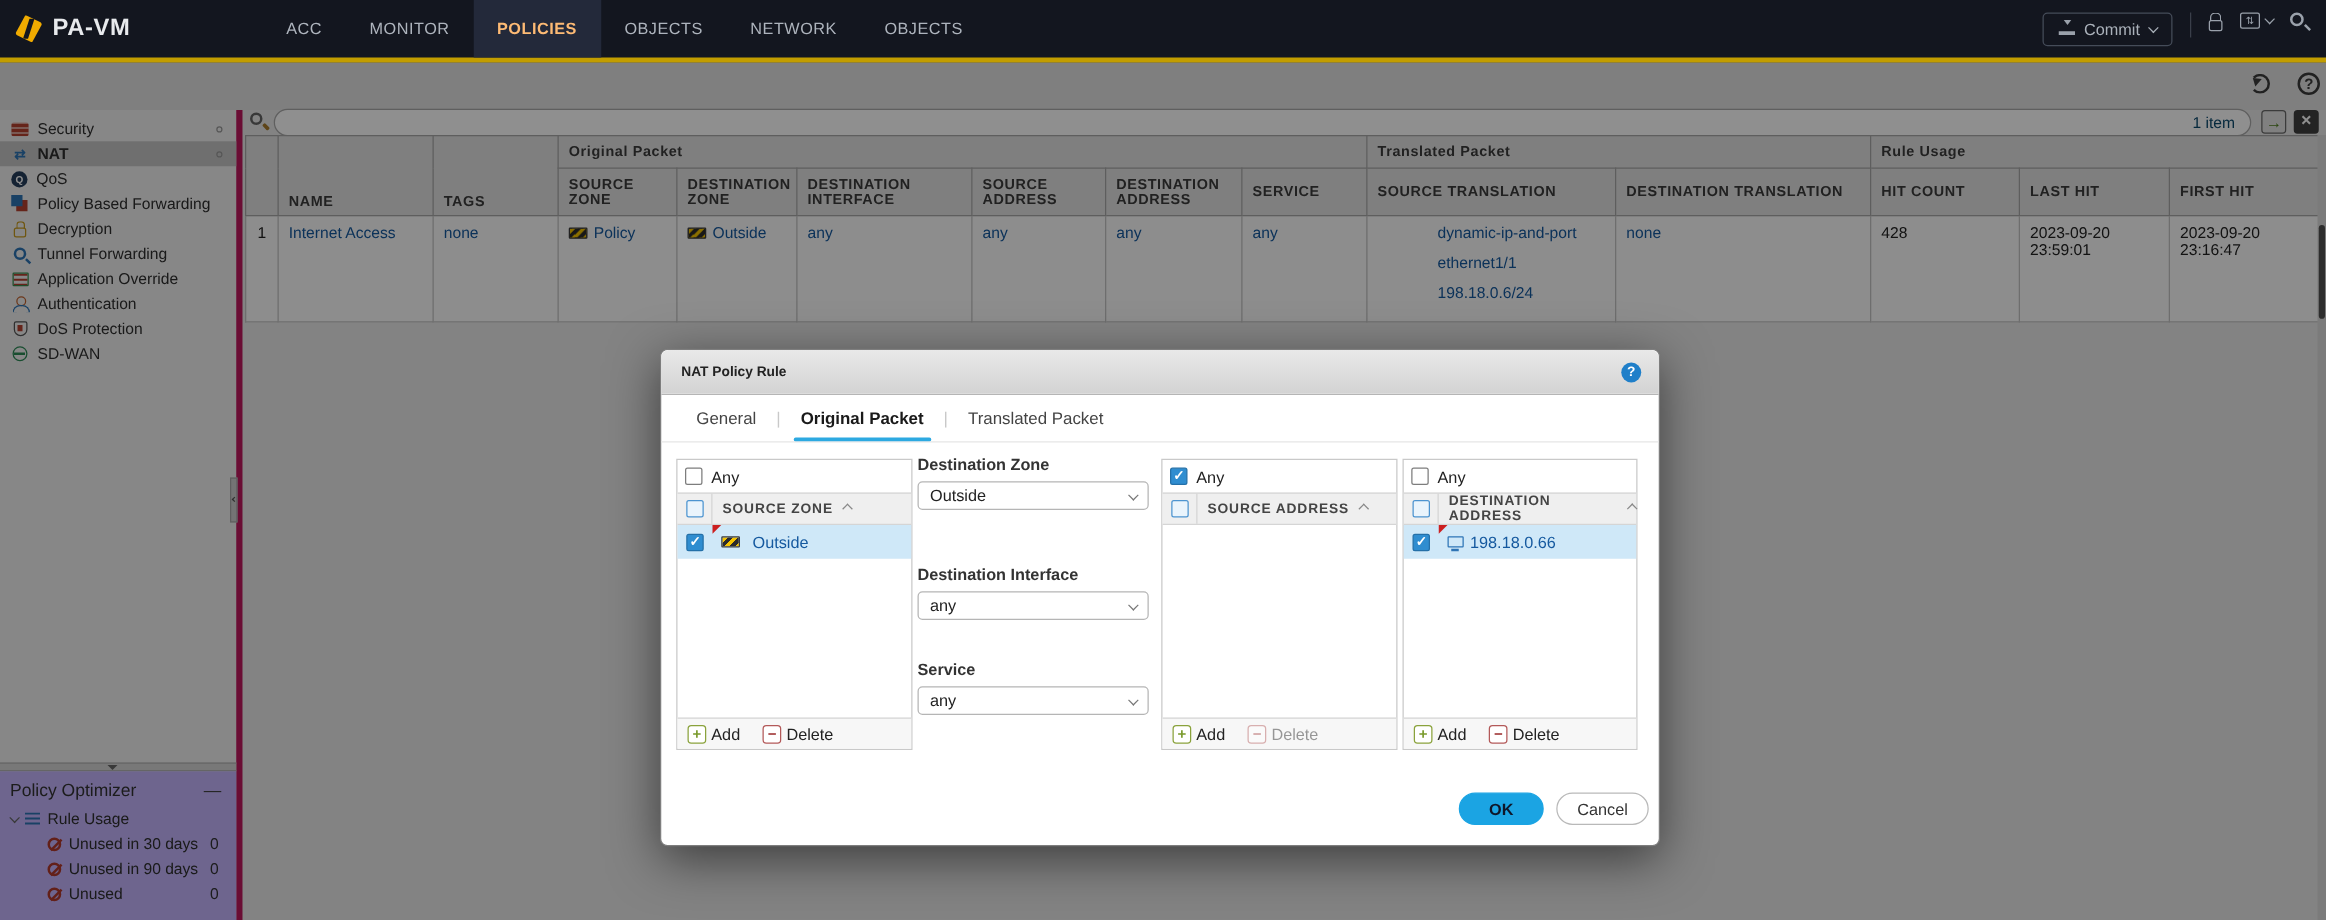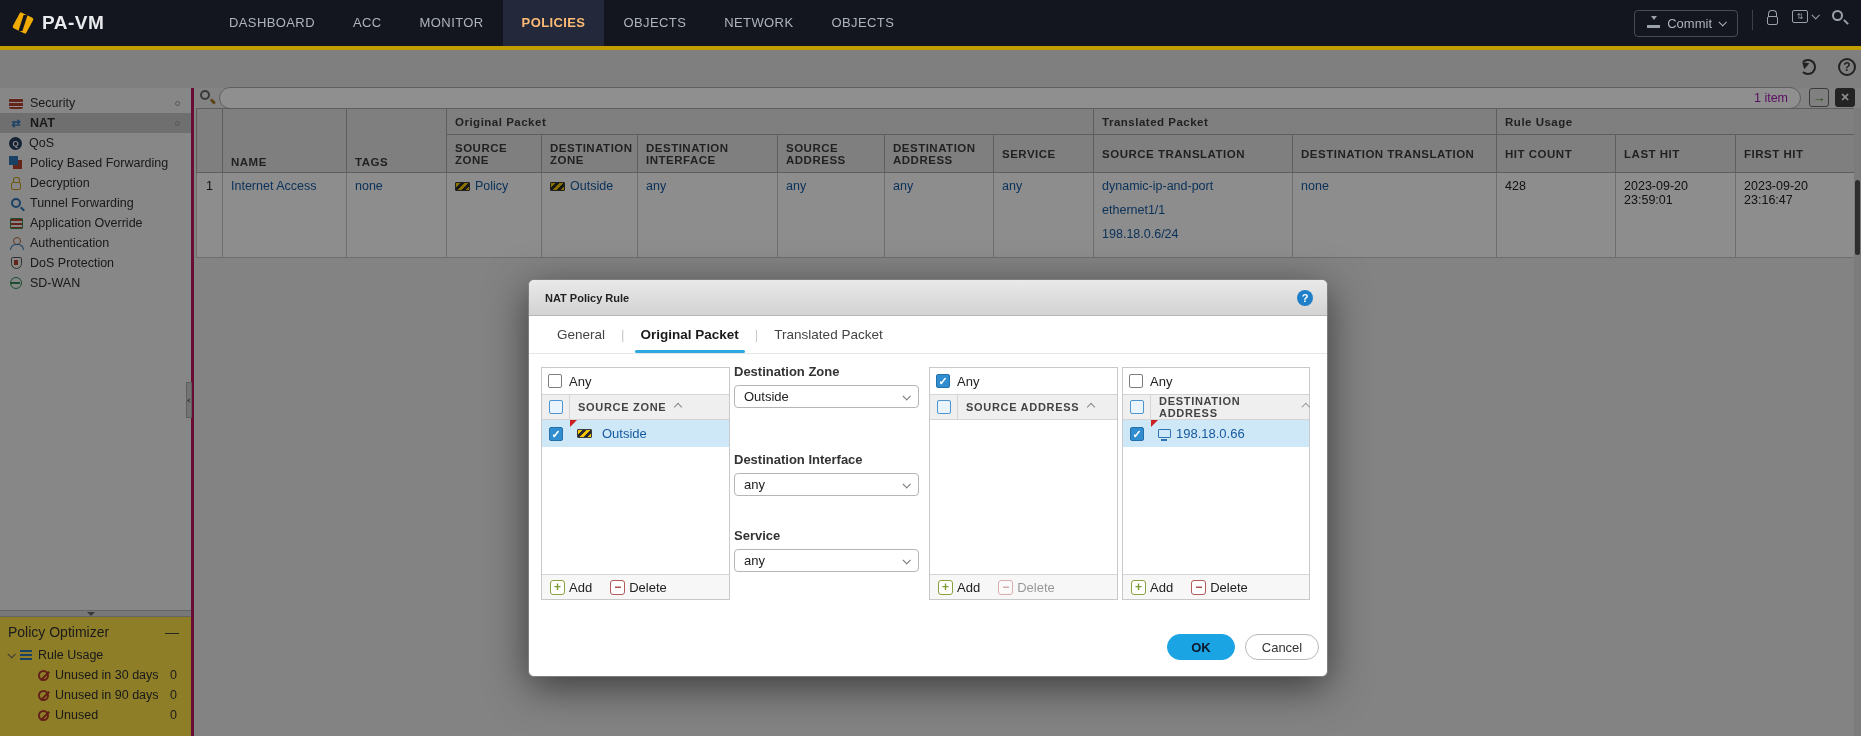--- a/index.html
+++ b/index.html
@@ -46,21 +46,21 @@
   .ic-refresh { position:absolute; left:1800px; top:9px; width:16px; height:16px;
     border:2px solid #3c3c3c; border-radius:50%; border-left-color:transparent; cursor:pointer; }
   .ic-refresh::after { content:""; position:absolute; left:-4px; top:-2px;
     border:4px solid transparent; border-right:6px solid #3c3c3c; transform:rotate(40deg); }
   .ic-help-toolbar { position:absolute; left:1838px; top:8px; width:18px; height:18px;
     border:2px solid #3c3c3c; border-radius:50%; color:#3c3c3c; font-size:12px; font-weight:bold;
     text-align:center; line-height:15px; cursor:pointer; }
 
   
   .sidebar { position:absolute; left:0; top:88px; width:194px; bottom:0; background:#f1f1f1;
-    border-right:3px solid #be185d; }
+    border-right:5px solid #be185d; }
   .side-list { padding-top:5px; }
   .srow { display:flex; align-items:center; height:20px; padding-left:9px; gap:7px;
     font-size:12.5px; color:#2f2f2f; cursor:pointer; position:relative; }
   .srow.selected { background:#c7c7c7; font-weight:bold; }
   .row-dot { position:absolute; right:11px; width:5px; height:5px; border:1px solid #9a9a9a;
     border-radius:50%; }
   .sicon { width:14px; height:14px; display:inline-flex; align-items:center; justify-content:center;
     font-size:11px; flex:none; }
   .i-security { background:#b5402f; border-radius:2px; width:14px; height:11px;
     background-image:linear-gradient(#fff 1px, transparent 1px); background-size:100% 4px; }
@@ -84,21 +84,21 @@
   .i-dos { width:11px; height:12px; border:1.6px solid #555; border-radius:2px 2px 6px 6px; position:relative; }
   .i-dos::after { content:""; position:absolute; left:2px; top:2px; width:4px; height:5px; background:#b5402f; }
   .i-sdwan { width:12px; height:12px; border:1.6px solid #2e8b57; border-radius:50%; position:relative; }
   .i-sdwan::after { content:""; position:absolute; left:0; top:4px; width:9px; height:1.6px; background:#2e8b57; }
   .collapse-tab { position:absolute; right:-1px; top:294px; width:6px; height:36px; background:#cfcfcf;
     border:1px solid #aaa; font-size:7px; color:#555; text-align:center; line-height:34px; cursor:pointer; }
   .splitter { position:absolute; left:0; top:522px; width:100%; height:7px; background:#d6d6d6;
     border-top:1px solid #b5b5b5; border-bottom:1px solid #b5b5b5; cursor:row-resize; }
   .splitter::after { content:""; position:absolute; left:50%; top:1px; margin-left:-9px;
     border:4px solid transparent; border-top:4px solid #666; }
-  .po { position:absolute; left:0; top:529px; right:0; bottom:0; background:#fde047; }
+  .po { position:absolute; left:0; top:529px; right:0; bottom:0; background:#c4b5fd; }
   .po-head { display:flex; align-items:center; justify-content:space-between;
     padding:7px 12px 4px 8px; font-size:14px; color:#333; }
   .po-min { font-size:14px; color:#444; cursor:pointer; line-height:10px; }
   .po-tree { font-size:12.5px; color:#2f2f2f; }
   .po-group { display:flex; align-items:center; gap:6px; padding:4px 0 3px 8px; }
   .chk-ico { width:12px; height:11px; background-image:linear-gradient(#2e74b5 1.6px, transparent 1.6px);
     background-size:100% 4px; flex:none; }
   .po-item { display:flex; align-items:center; gap:6px; padding:3px 14px 3px 38px; position:relative; }
   .po-count { position:absolute; right:14px; color:#333; }
   .no-ico { width:11px; height:11px; border:2px solid #b03a2e; border-radius:50%; position:relative; flex:none; }
@@ -109,21 +109,21 @@
 
   
   .content { position:absolute; left:195px; top:88px; right:0; bottom:0; background:#eaeaea; }
   .filter-row { position:absolute; left:0; top:0; width:100%; height:20px; }
   .magnifier { position:absolute; left:5px; top:2px; width:10px; height:10px; border:2px solid #666;
     border-radius:50%; cursor:pointer; }
   .magnifier::after { content:""; position:absolute; left:8px; top:8px; width:6px; height:2.5px;
     background:#a87b2d; transform:rotate(45deg); border-radius:1px; }
   .filter-pill { position:absolute; left:24px; top:-1px; width:1582px; height:22px; background:#fff;
     border:1px solid #a9a9a9; border-radius:11px; display:flex; align-items:center;
-    justify-content:flex-end; padding-right:12px; font-size:12.5px; color:#a21caf; cursor:text; }
+    justify-content:flex-end; padding-right:12px; font-size:12.5px; color:#0c4a6e; cursor:text; }
   .btn-apply { position:absolute; left:1614px; top:0; width:20px; height:19px; background:#e4e4e4;
     border:1px solid #6a6a6a; border-radius:3px; color:#4e7d1e; font-weight:bold; font-size:13px;
     text-align:center; line-height:17px; cursor:pointer; }
   .btn-clear { position:absolute; left:1640px; top:0; width:20px; height:19px; background:#3f3f3f;
     border-radius:3px; color:#fff; font-size:11px; font-weight:bold; text-align:center;
     line-height:19px; cursor:pointer; }
 
   table.rules { position:absolute; left:1px; top:20px; width:1659px; border-collapse:collapse;
     table-layout:fixed; }
   table.rules th { background:#e3e3e3; border:1px solid #a8a8a8; color:#3c3c3c; font-size:11.5px;
@@ -131,21 +131,21 @@
   th.grp { text-align:center; height:26px; }
   th.sub { height:38px; vertical-align:middle; }
   th.merged { vertical-align:bottom; padding-bottom:11px; }
   table.rules td { background:#fbfbfb; border:1px solid #c4c4c4; border-top:1px solid #96a6b6;
     font-size:12.5px; color:#222; padding:6px 8px; vertical-align:top; height:84px; }
   td.num { text-align:center; }
   .lnk { color:#15599f; text-decoration:none; cursor:pointer; }
   .zone-ico { display:inline-block; width:15px; height:9px; margin-right:5px; vertical-align:-1px;
     border:1px solid #3b3b3b; border-radius:1px;
     background:repeating-linear-gradient(135deg,#f5c400 0 3px,#2b2b2b 3px 6px); }
-  .st-line { margin-bottom:10px; }
+  .st-line { margin-bottom:10px;margin-left:48px; }
   .scroll-strip { position:absolute; right:0; top:20px; bottom:0; width:7px; background:#dcdcdc; }
   .scroll-thumb { position:absolute; left:1px; top:72px; width:5px; height:75px; background:#505050;
     border-radius:3px; cursor:grab; }
 
   
   .dim { position:absolute; left:0; top:50px; right:0; bottom:0; background:rgba(0,0,0,.44); z-index:40; }
 
   
   .dialog { position:absolute; left:528px; top:279px; width:800px; height:398px; background:#fff;
     border:1px solid #7e7e7e; border-radius:6px; box-shadow:0 10px 40px rgba(0,0,0,.55); z-index:50; }
@@ -216,21 +216,20 @@
 <body>
 
 <div id="app">
 
   <header class="topnav">
     <div class="brand">
       <span class="logo"></span>
       <span class="brand-text">PA-VM</span>
     </div>
     <nav class="menu">
-      <span class="mi">DASHBOARD</span>
       <span class="mi">ACC</span>
       <span class="mi">MONITOR</span>
       <span class="mi active">POLICIES</span>
       <span class="mi">OBJECTS</span>
       <span class="mi">NETWORK</span>
       <span class="mi">OBJECTS</span>
     </nav>
     <div class="nav-right">
       <button class="commit-btn">
         <span class="ic-commit"></span>

